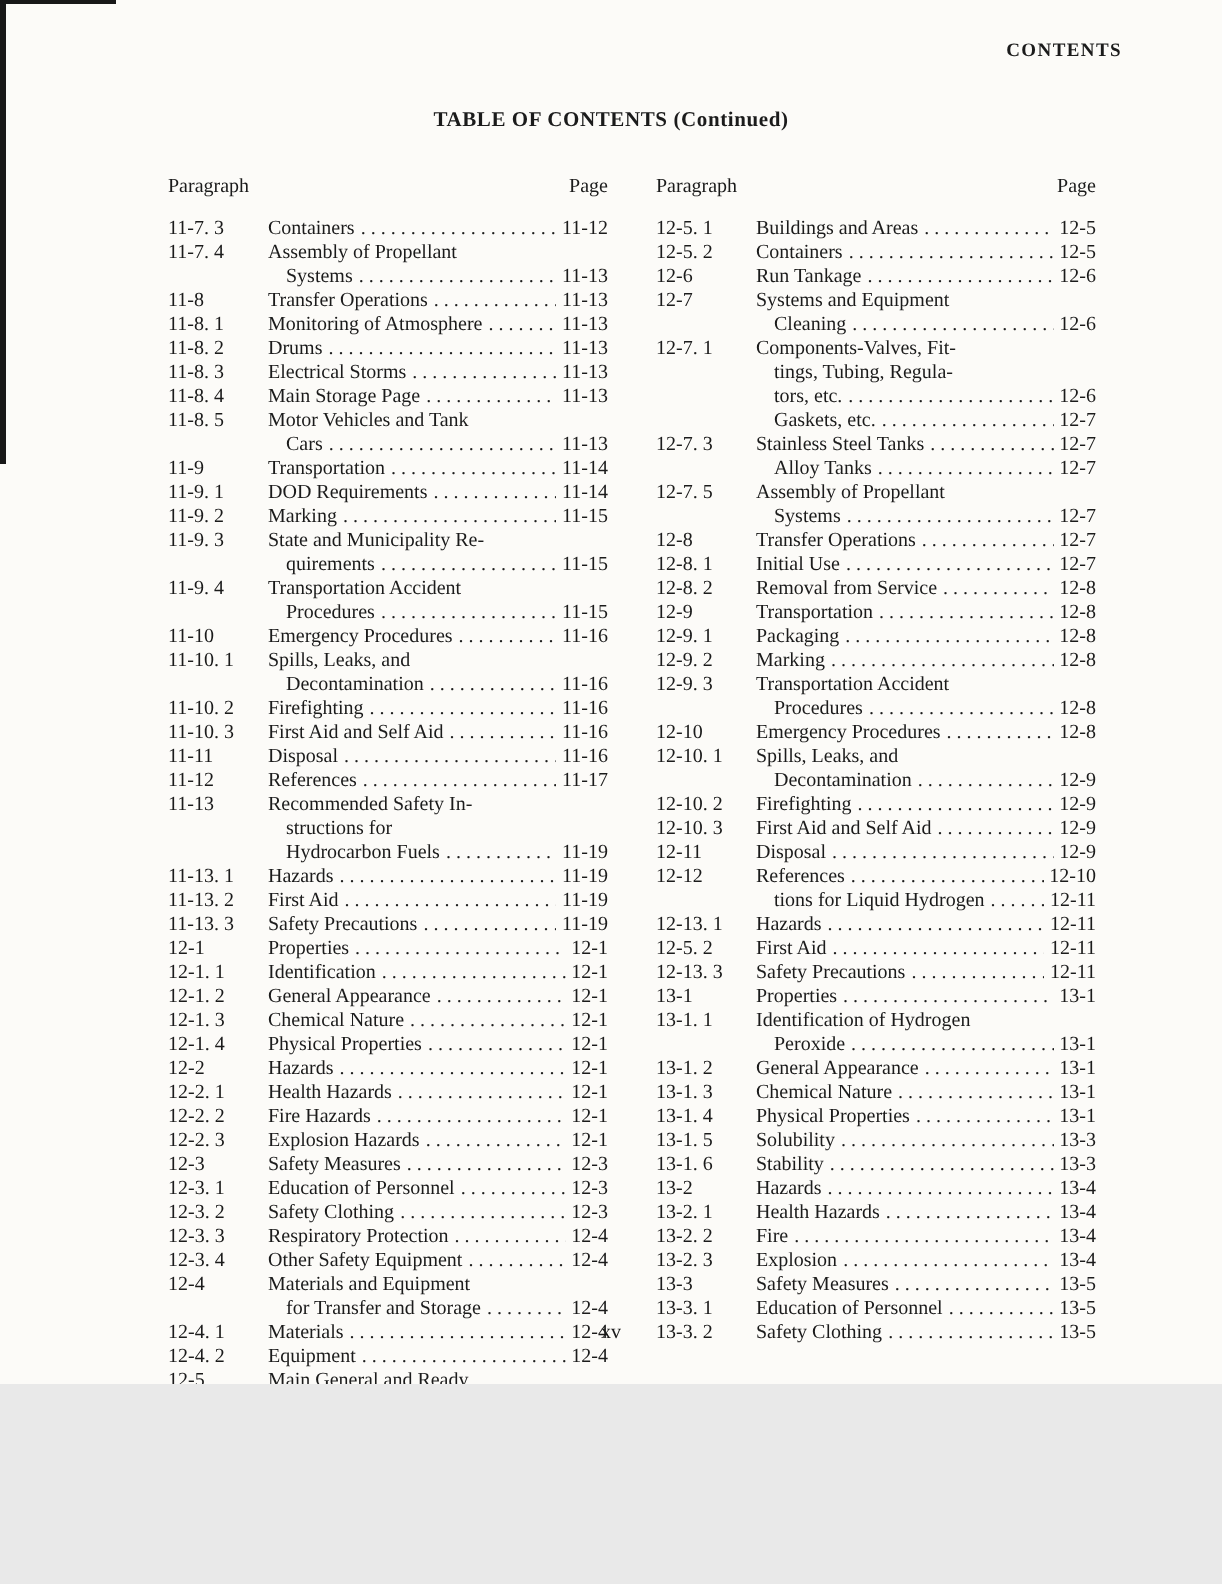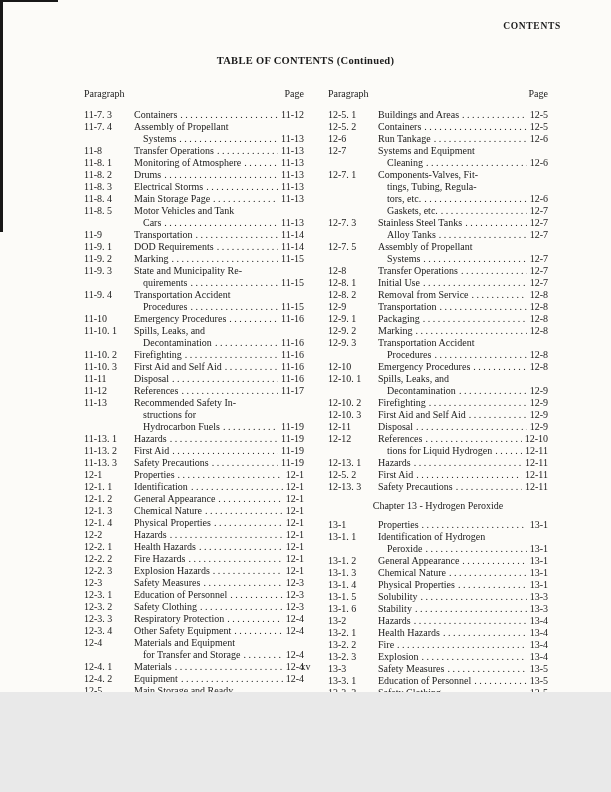--- a/index.html
+++ b/index.html
@@ -334,21 +334,21 @@
             <span class="page-num">12-4</span>
           </div>
           <div class="toc-line">
             <span class="para">12-4. 2</span>
             <span class="entry-title">Equipment</span>
             <span class="leader"></span>
             <span class="page-num">12-4</span>
           </div>
           <div class="toc-line">
             <span class="para">12-5</span>
-            <span class="entry-title">Main Storage and Ready</span>
+            <span class="entry-title">Main General and Ready</span>
           </div>
           <div class="toc-line cont">
             <span class="para"></span>
             <span class="entry-title">Storage</span>
             <span class="leader"></span>
             <span class="page-num">12-5</span>
           </div>
         </div>
     </div>
 
@@ -531,21 +531,20 @@
             <span class="entry-title">First Aid</span>
             <span class="leader"></span>
             <span class="page-num">12-11</span>
           </div>
           <div class="toc-line">
             <span class="para">12-13. 3</span>
             <span class="entry-title">Safety Precautions</span>
             <span class="leader"></span>
             <span class="page-num">12-11</span>
           </div>
-          <div class="chapter-heading">Chapter 13 - Hydrogen Peroxide</div>
           <div class="toc-line">
             <span class="para">13-1</span>
             <span class="entry-title">Properties</span>
             <span class="leader"></span>
             <span class="page-num">13-1</span>
           </div>
           <div class="toc-line">
             <span class="para">13-1. 1</span>
             <span class="entry-title">Identification of Hydrogen</span>
           </div>

